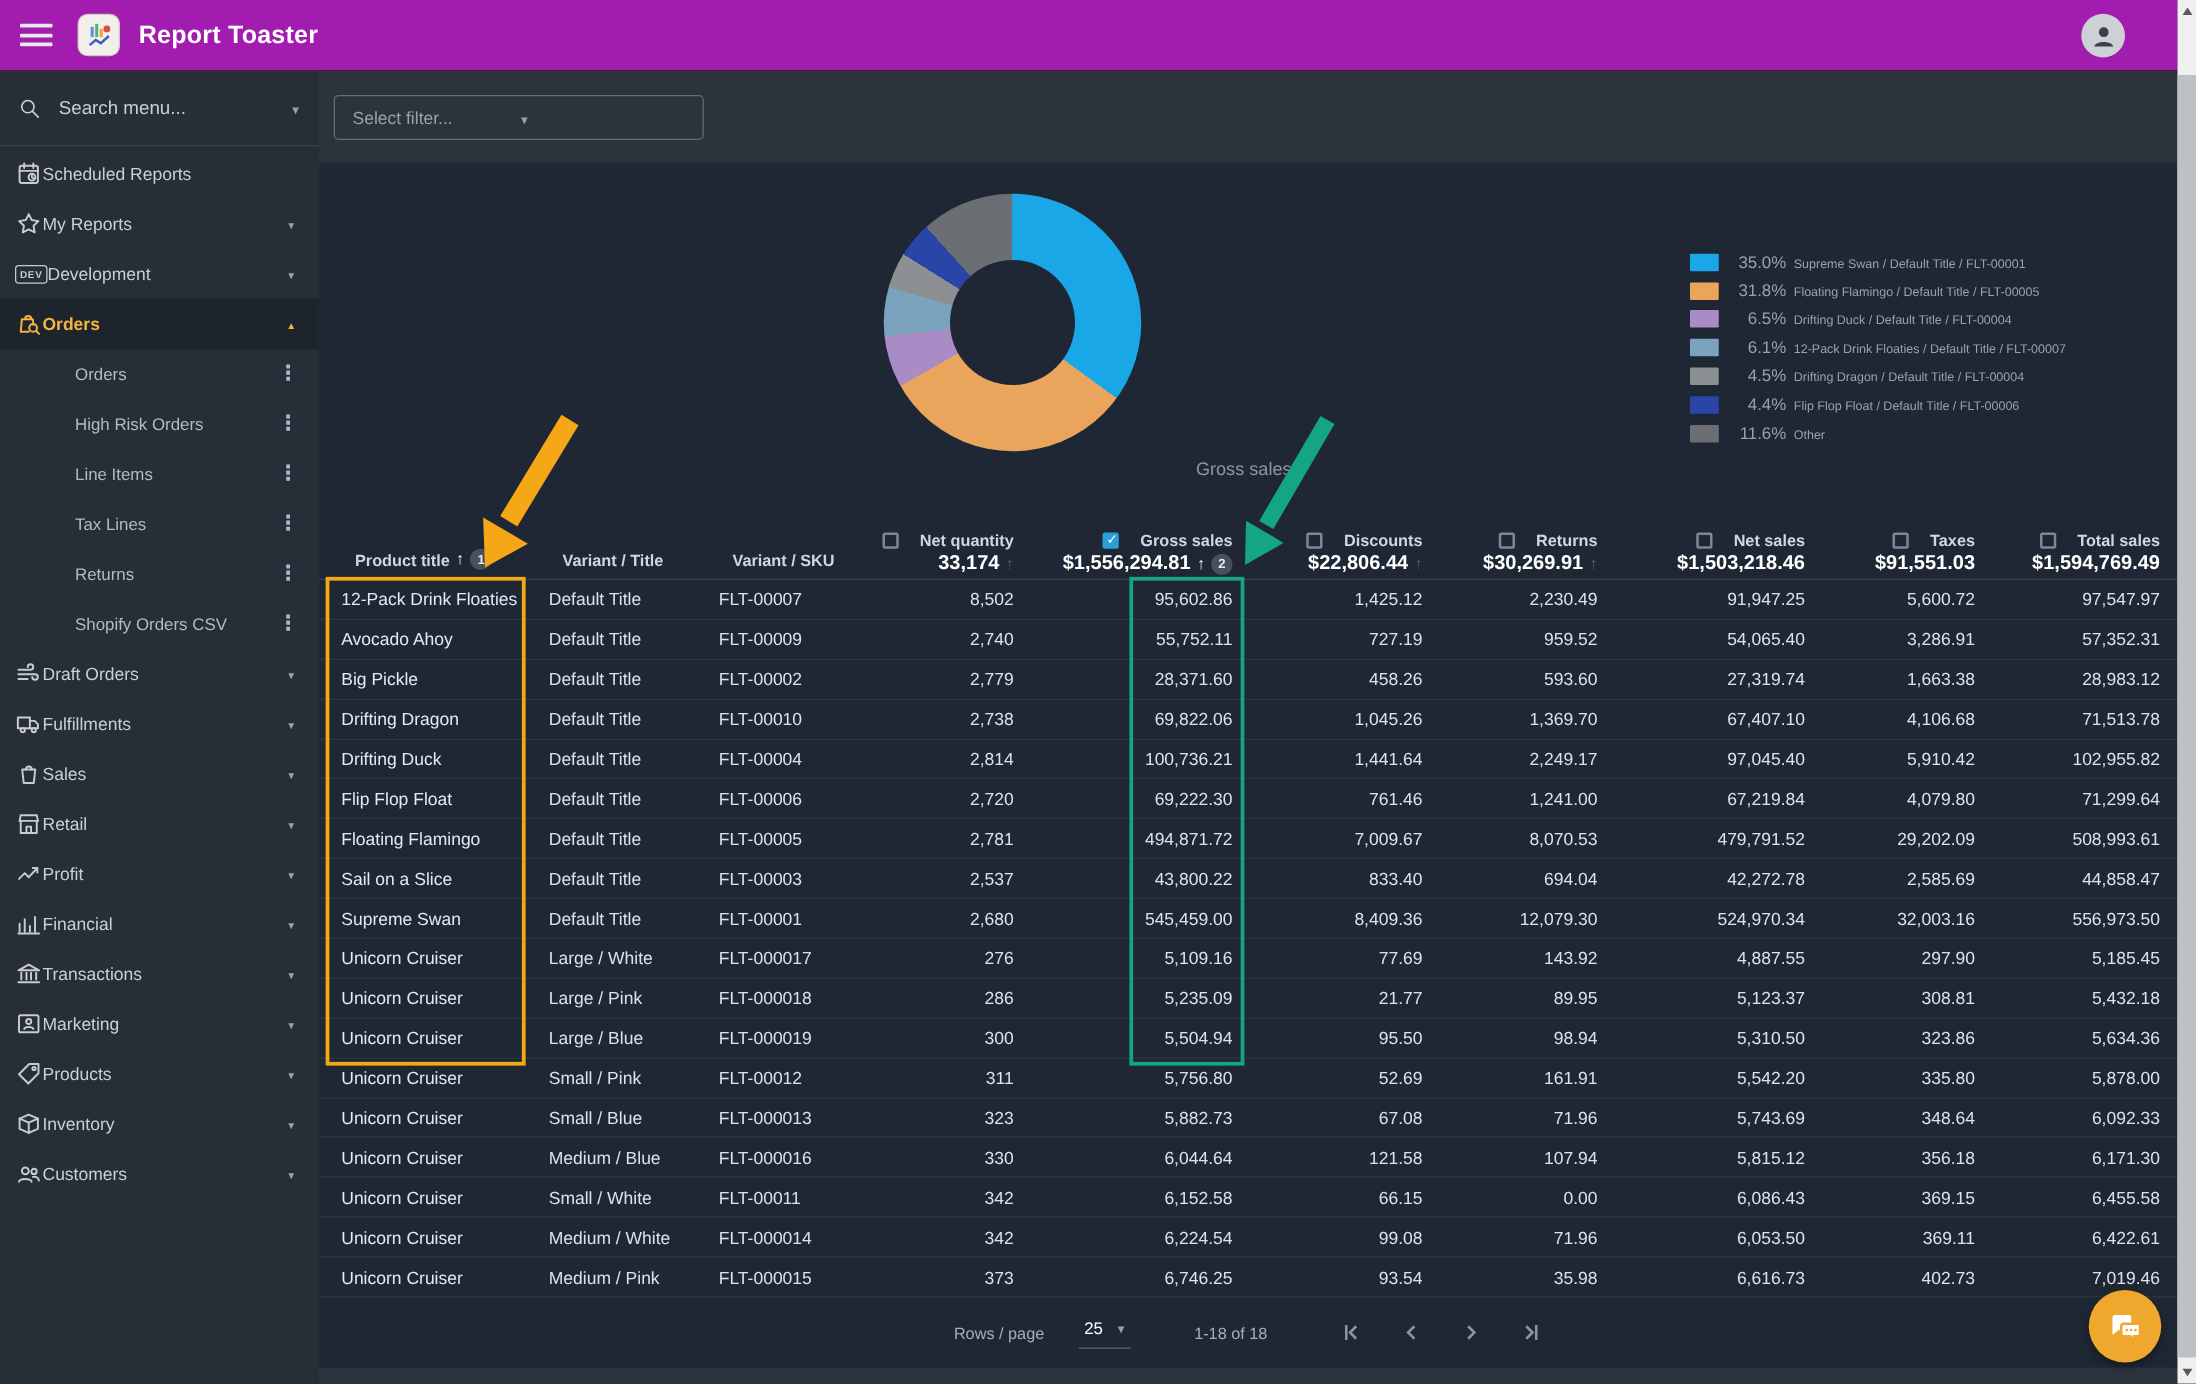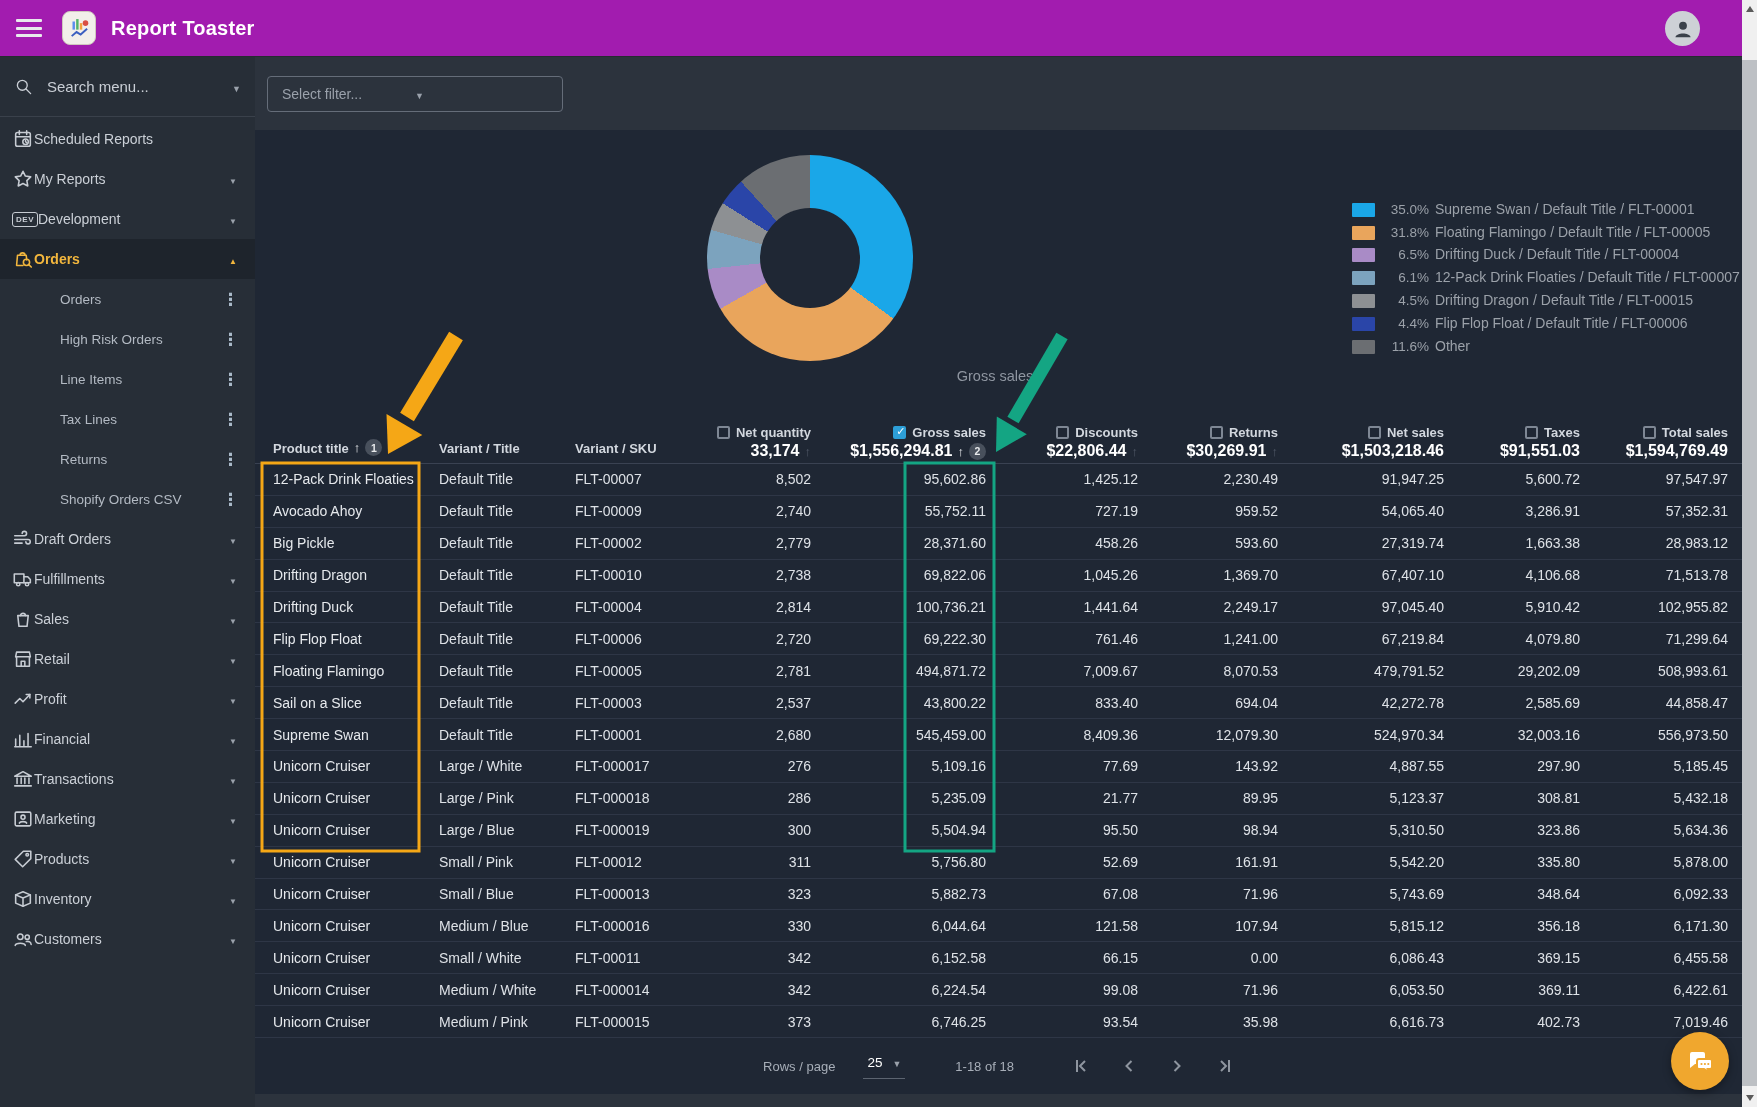--- a/index.html
+++ b/index.html
@@ -47,29 +47,29 @@
   .panel { position:absolute; left:0; top:73px; width:1487px; height:964px; background:#1F2734; }
 
   
   .donut { position:absolute; left:452px; top:25px; width:206px; height:206px; border-radius:50%; }
   .donut-hole { position:absolute; left:505px; top:78px; width:100px; height:100px; border-radius:50%; background:#1F2734; }
   .series-label { position:absolute; left:740px; top:238px; transform:translateX(-50%); color:#8F96A1; font-size:14.5px; }
   .legend { position:absolute; left:1097px; top:64px; }
   .legend-row { display:flex; align-items:flex-end; height:22.8px; cursor:pointer; }
   .swatch { width:23px; height:14px; flex:none; border-radius:1px; }
   .legend-pct { width:46px; text-align:right; color:#9BA1A9; font-size:13.5px; margin-left:8px; flex:none; }
-  .legend-lbl { color:#9BA1A9; font-size:14px; margin-left:6px; white-space:nowrap; }
+  .legend-lbl { color:#9BA1A9; font-size:10px; margin-left:6px; white-space:nowrap; }
 
   
   .grid-cols { display:grid; grid-template-columns:166px 136px 150px 100px 175px 152px 140px 166px 136px 148px; padding-left:12px; }
   .thead { position:absolute; left:0; top:290px; width:1487px; height:44px; border-bottom:1px solid #3A4252; }
   .th { position:relative; }
   .th.lt { display:flex; align-items:flex-end; padding:0 0 7px 6px; }
   .th.rt { display:flex; flex-direction:column; align-items:flex-end; justify-content:flex-end; padding:0 8px 3px 0; }
-  .th-label { color:#D2D7DE; font-size:13px; font-weight:bold; white-space:nowrap; }
+  .th-label { color:#D2D7DE; font-size:13px; font-weight:bold; white-space:nowrap;margin-left:11px; }
   .th-top { display:flex; align-items:center; gap:6px; }
   .th-val { display:flex; align-items:center; color:#FFFFFF; font-size:16px; font-weight:bold; margin-top:2px; white-space:nowrap; }
   .cb { width:13px; height:13px; border:2px solid #7E8794; border-radius:2px; position:relative; cursor:pointer; flex:none; }
   .cb.checked { border-color:var(--checkbox-checked); background:var(--checkbox-checked); }
   .cb.checked::after { content:"✓"; position:absolute; left:1px; top:-3px; color:#fff; font-size:11px; font-weight:bold; }
   .sort-asc-icon::before { content:"↑"; color:#E8EAED; font-size:13px; font-weight:bold; margin:0 2px 0 5px; }
   .sort-hint-icon::before { content:"↑"; color:#525B69; font-size:13px; font-weight:bold; margin-left:5px; }
   .badge { width:17px; height:17px; border-radius:50%; background:#48505C; color:#E8EAEC; font-size:10.5px; font-weight:bold;
            display:inline-flex; align-items:center; justify-content:center; margin-left:3px; }
   .tbody { position:absolute; left:0; top:334px; width:1487px; }
@@ -329,21 +329,21 @@
 
           <div class="legend-row">
             <span class="swatch" style="background: rgb(124, 163, 190);"></span>
             <span class="legend-pct">6.1%</span>
             <span class="legend-lbl">12-Pack Drink Floaties / Default Title / FLT-00007</span>
           </div>
 
           <div class="legend-row">
             <span class="swatch" style="background: rgb(141, 144, 147);"></span>
             <span class="legend-pct">4.5%</span>
-            <span class="legend-lbl">Drifting Dragon / Default Title / FLT-00015</span>
+            <span class="legend-lbl">Drifting Dragon / Default Title / FLT-00004</span>
           </div>
 
           <div class="legend-row">
             <span class="swatch" style="background: rgb(42, 69, 168);"></span>
             <span class="legend-pct">4.4%</span>
             <span class="legend-lbl">Flip Flop Float / Default Title / FLT-00006</span>
           </div>
 
           <div class="legend-row">
             <span class="swatch" style="background: rgb(107, 110, 114);"></span>

